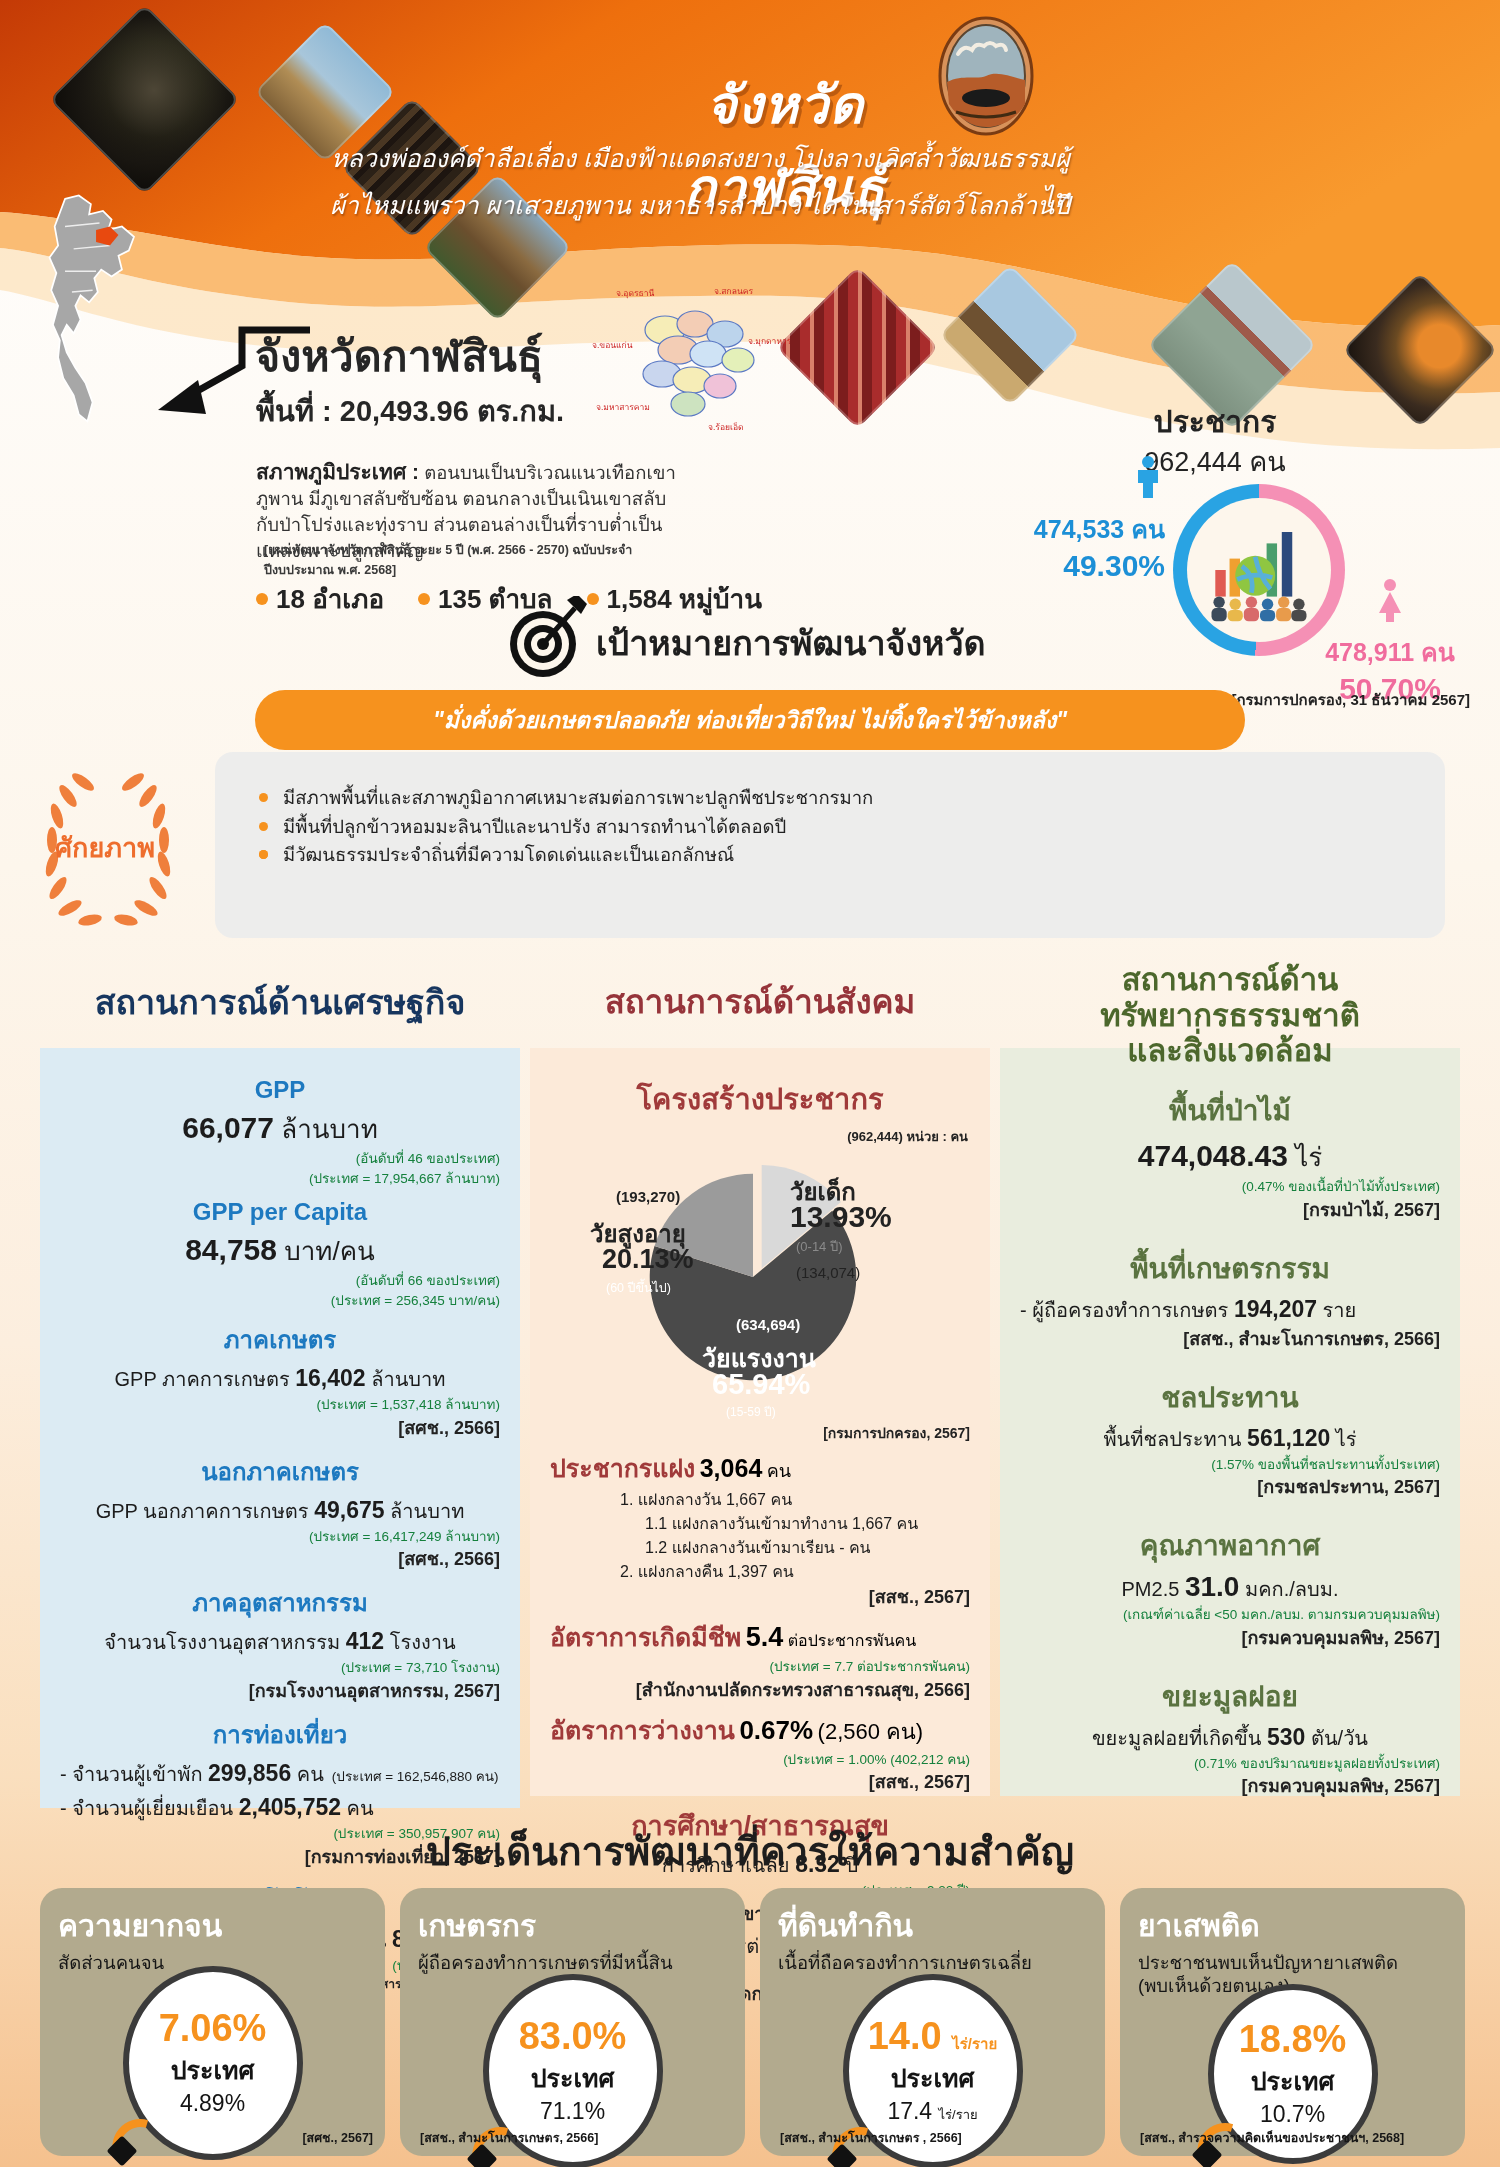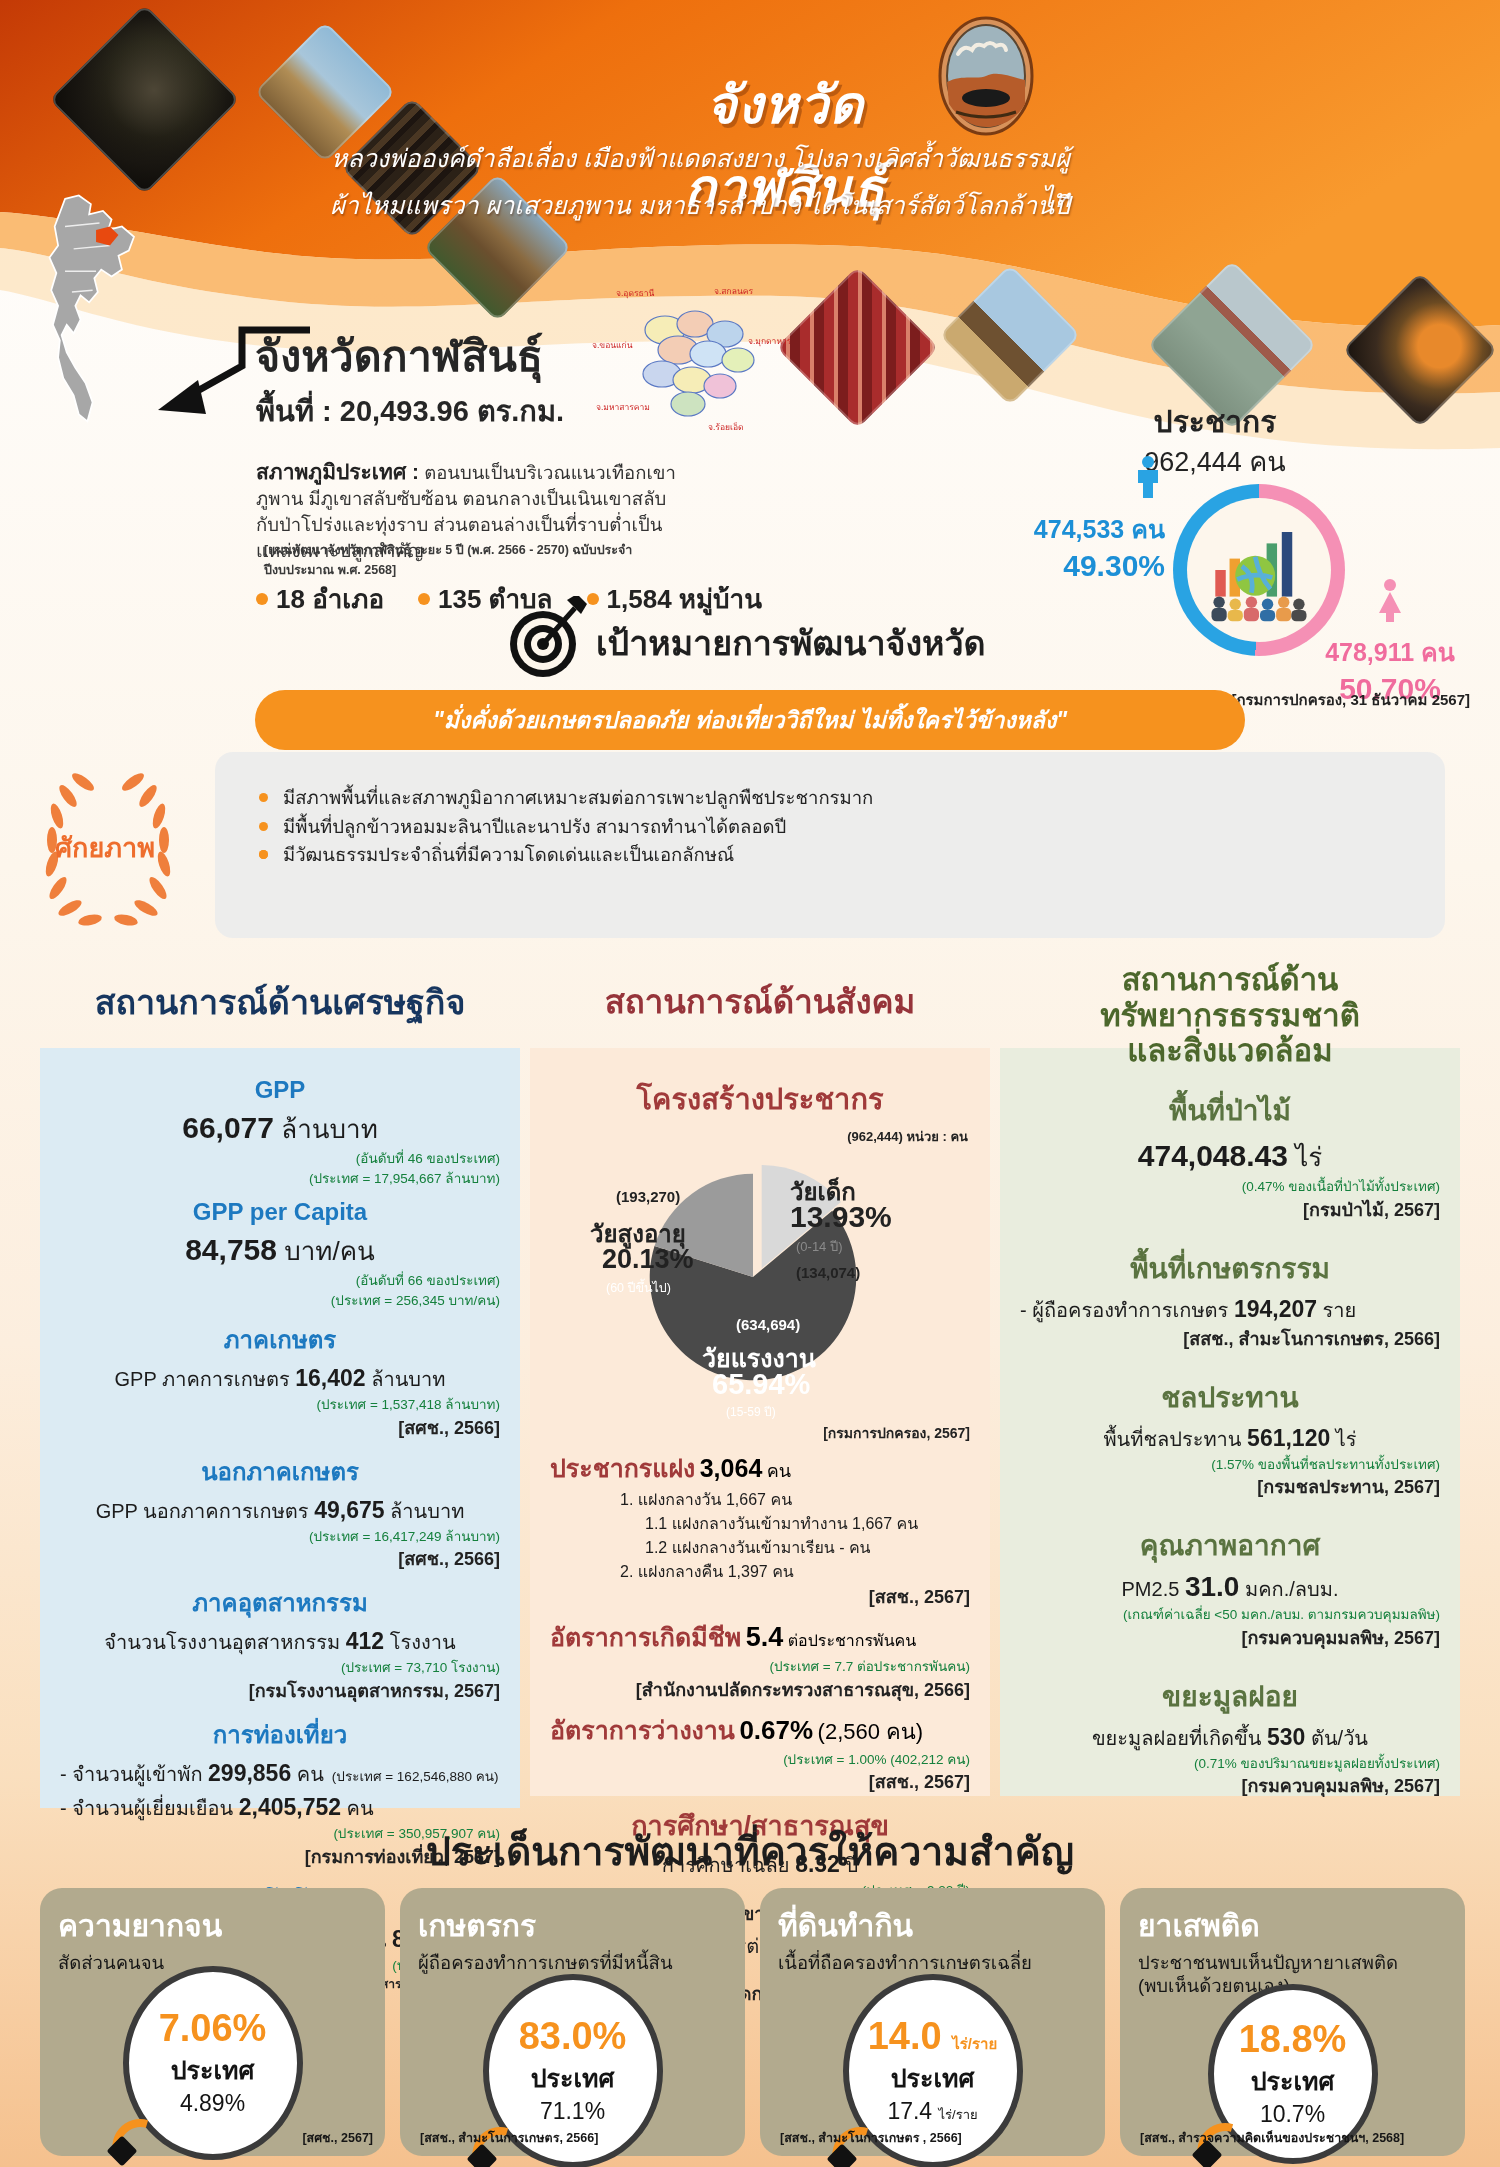--- a/index.html
+++ b/index.html
@@ -325,21 +325,21 @@
         <g transform="translate(8,-8)">
             <path d="M0,0 L0,-95 A95,95 0 0 1 72.9,-60.9 Z" fill="#d9d9d9"></path>
           </g>
         <path d="M0,0 L72.9,-60.9 A95,95 0 1 1 -90.6,-28.6 Z" fill="#4a4a4a"></path>
         <path d="M0,0 L-90.6,-28.6 A95,95 0 0 1 0,-95 Z" fill="#9b9b9b"></path>
       </svg>
       <div class="pl" style="right:2px;top:0;font-size:13px;font-weight:600;">(962,444) หน่วย : คน</div>
       <div class="pl" style="left:240px;top:46px;font-size:24px;font-weight:bold;">วัยเด็ก</div>
       <div class="pl" style="left:240px;top:74px;font-size:30px;font-weight:bold;">13.93%</div>
       <div class="pl g" style="left:246px;top:110px;font-size:13px;">(0-14 ปี)</div>
-      <div class="pl" style="left:246px;top:138px;font-size:15px;font-weight:700;">(134,074)</div>
+      <div class="pl" style="left:246px;top:138px;font-size:15px;font-weight:400;">(134,074)</div>
       <div class="pl" style="left:66px;top:62px;font-size:15px;font-weight:600;">(193,270)</div>
       <div class="pl" style="left:40px;top:88px;font-size:24px;font-weight:bold;">วัยสูงอายุ</div>
       <div class="pl" style="left:52px;top:118px;font-size:27px;font-weight:bold;">20.13%</div>
       <div class="pl w" style="left:56px;top:152px;font-size:12.5px;">(60 ปีขึ้นไป)</div>
       <div class="pl w" style="left:186px;top:190px;font-size:15px;font-weight:600;">(634,694)</div>
       <div class="pl w" style="left:152px;top:212px;font-size:25px;font-weight:bold;">วัยแรงงาน</div>
       <div class="pl w" style="left:162px;top:242px;font-size:29px;font-weight:bold;">65.94%</div>
       <div class="pl w" style="left:176px;top:276px;font-size:12px;">(15-59 ปี)</div>
       <div class="pl" style="right:0;bottom:4px;font-size:14px;font-weight:700;">[กรมการปกครอง, 2567]</div>
     </div>

